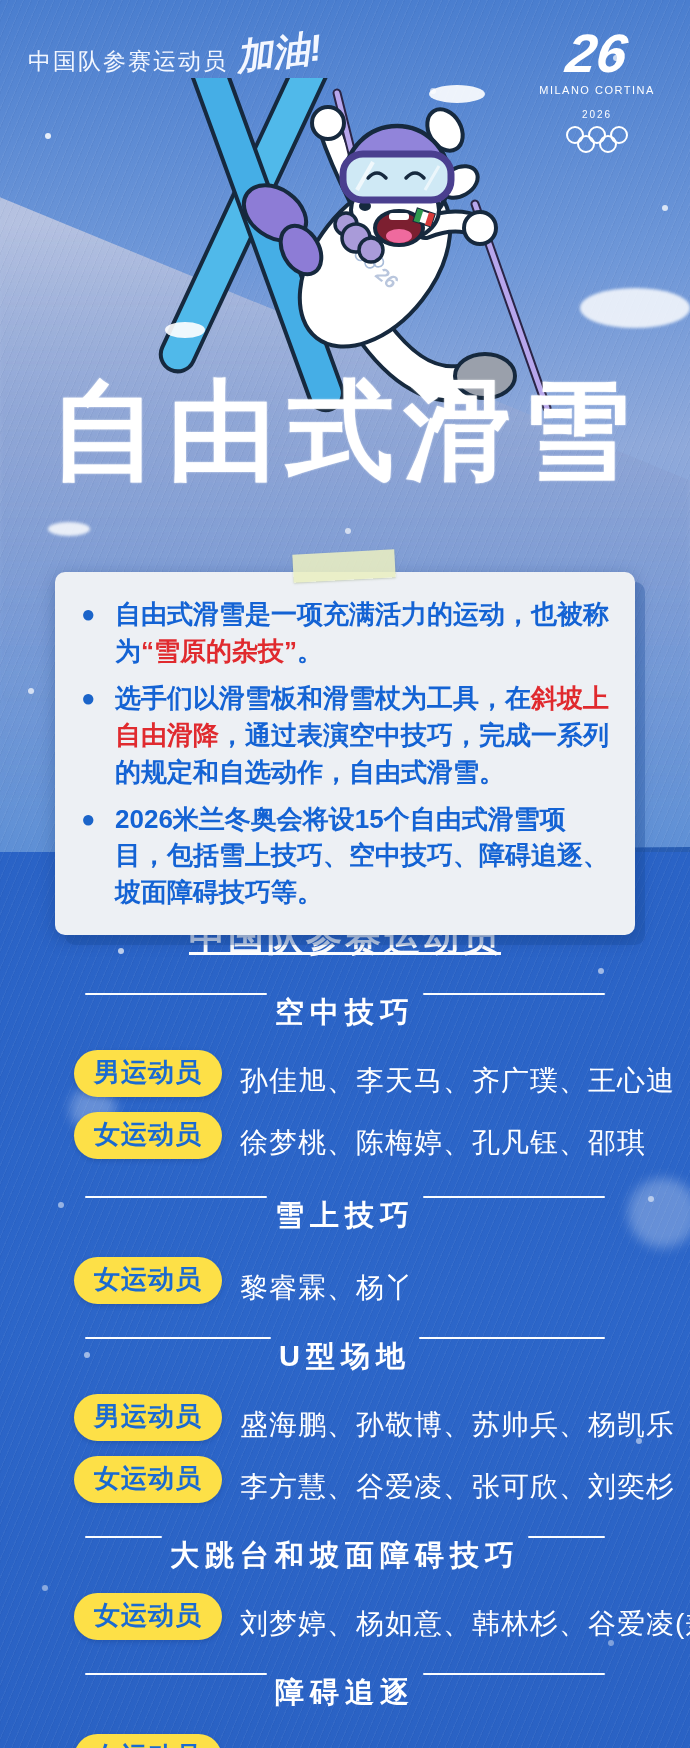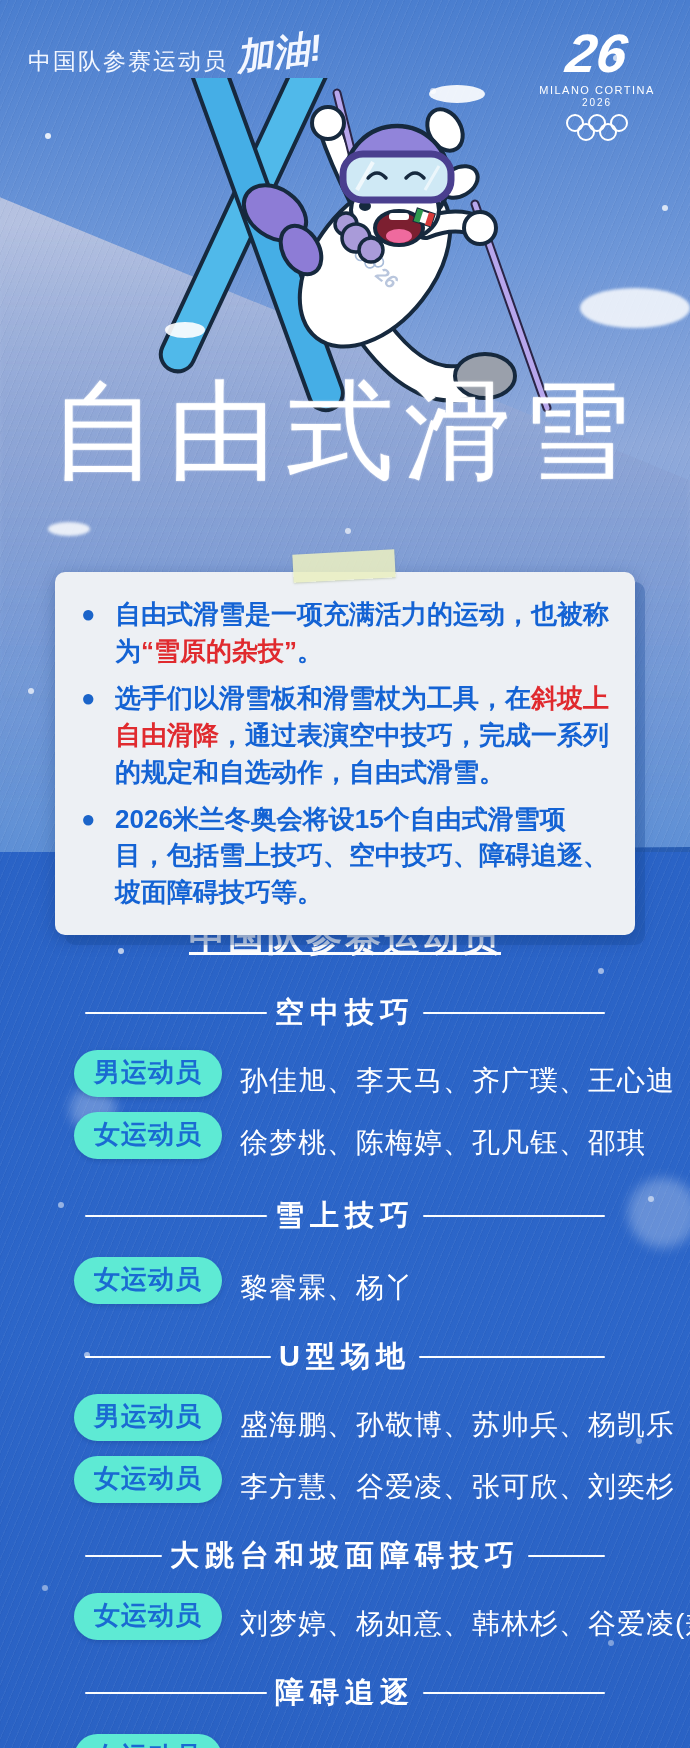--- a/index.html
+++ b/index.html
@@ -57,30 +57,30 @@
   .cloud.c1{ width:110px; height:40px; left:580px; top:288px; }
   .cloud.c2{ width:42px; height:14px; left:48px; top:522px; }
 
   
   .slogan{ position:absolute; left:28px; top:32px; color:#f3f7ff; font-size:23px; letter-spacing:2px; white-space:nowrap; }
   .slogan-script{ display:inline-block; font-size:37px; font-weight:bold; font-style:italic; transform:rotate(-7deg) translateY(-4px); margin-left:8px; letter-spacing:0; }
 
   .mc-logo{ position:absolute; right:28px; top:26px; width:130px; text-align:center; color:#fff; }
   .mc-26{ font-size:54px; font-weight:900; font-style:italic; line-height:1; transform:skewX(-8deg); }
   .mc-name{ font-size:11px; letter-spacing:1.5px; margin-top:4px; white-space:nowrap; }
-  .mc-year{ font-size:10px; letter-spacing:2px; margin-top:1px; }
+  .mc-year{ font-size:10px; letter-spacing:2px; margin-top:13px; }
   .mc-rings{ margin-top:5px; }
 
   
   .mascot{ position:absolute; left:125px; top:78px; width:430px; height:360px; }
 
   
   .title{
     position:absolute; top:366px; left:0; width:690px; text-align:center;
-    font-size:108px; line-height:1.2; font-weight:400; color:#ffffff; letter-spacing:10px;
+    font-size:108px; line-height:1.2; font-weight:700; color:#ffffff; letter-spacing:10px;
     text-shadow:0 0 2px rgba(255,255,255,.8);
     z-index:6;
   }
 
   
   .card{
     position:absolute; left:55px; top:572px; width:580px; z-index:5;
     background:#edf0f4; border-radius:10px;
     padding:24px 24px 14px 26px;
     box-shadow:10px 10px 0 rgba(22,72,152,.30), 0 4px 16px rgba(18,48,110,.35);
@@ -97,29 +97,29 @@
   .bullet .dot{ position:absolute; left:0; top:1px; font-size:24px; color:#1b64c9; }
   .bullet .hl{ color:#e02a2e; }
 
   
   .roster{ position:absolute; top:852px; left:0; width:690px; z-index:4; }
   .roster-heading{
     margin-top:62px; text-align:center; color:#fff;
     font-size:36px; font-weight:bold; letter-spacing:3px;text-decoration:underline;
   }
   .divider{
-    width:520px; margin:30px auto 0; display:flex; align-items:center; gap:8px;
+    width:520px; margin:30px auto 0; display:flex; gap:8px;
     color:#fff;
   }
   .divider .line{ flex:1; height:2px; background:#fbfdff; border-radius:1px; }
   .divider-title{ font-size:29px; font-weight:bold; letter-spacing:6px; white-space:nowrap; }
   .row{ display:flex; align-items:center; gap:18px; margin:14px 0 0 74px; }
   .row + .row{ margin-top:9px; }
   .badge{
-    background:#5eead4; color:#1a6ad2; font-weight:bold; font-size:26px;
+    background:#fde047; color:#1a6ad2; font-weight:bold; font-size:26px;
     padding:5px 20px 7px; border-radius:24px; letter-spacing:1px; white-space:nowrap;
     box-shadow:0 2px 4px rgba(15,50,120,.25);
   }
   .names{ color:#ffffff; font-size:28px; letter-spacing:1px; white-space:nowrap;margin-top:15px; }
 </style>
 </head>
 <body>
 
 <div class="poster">
 

